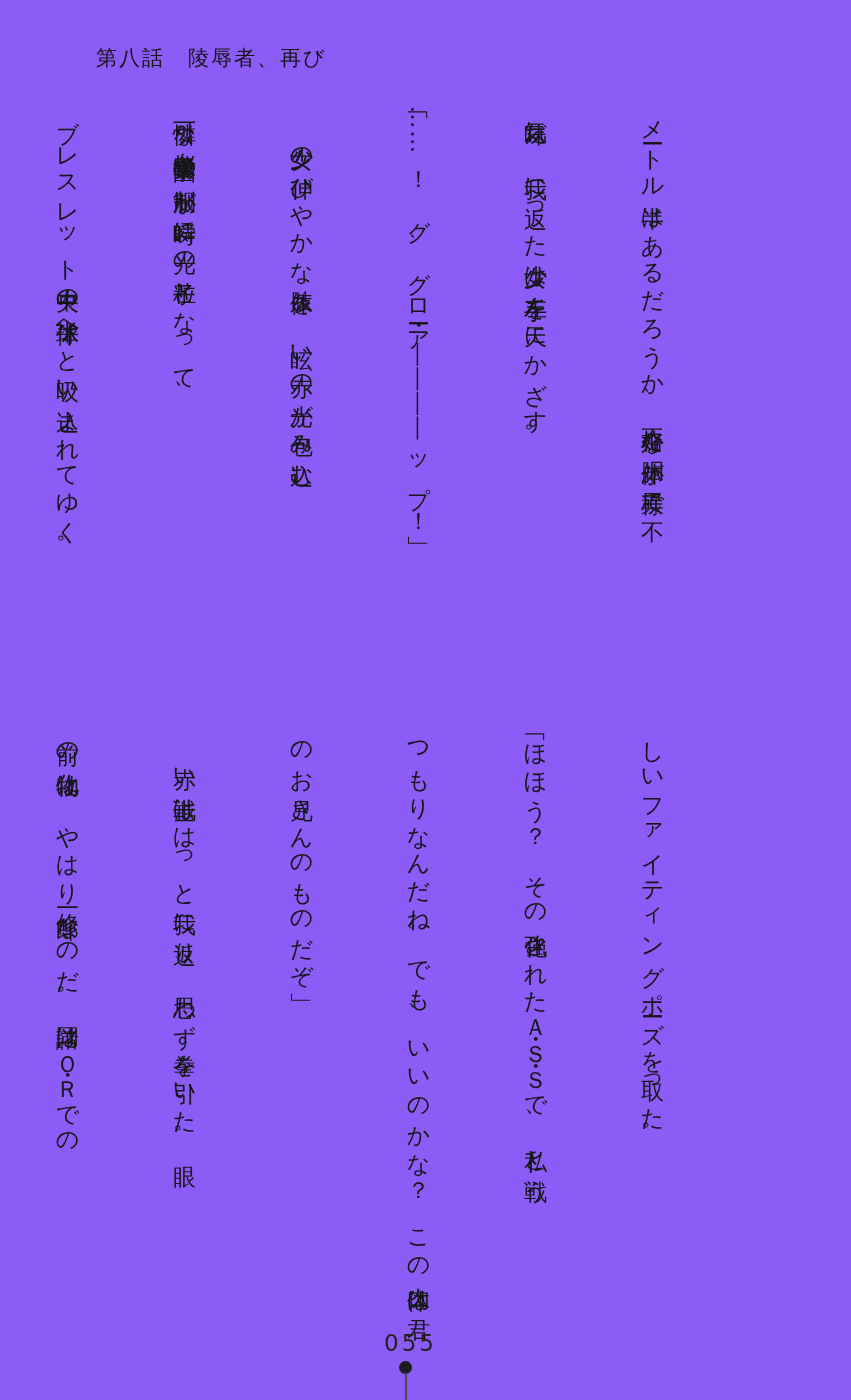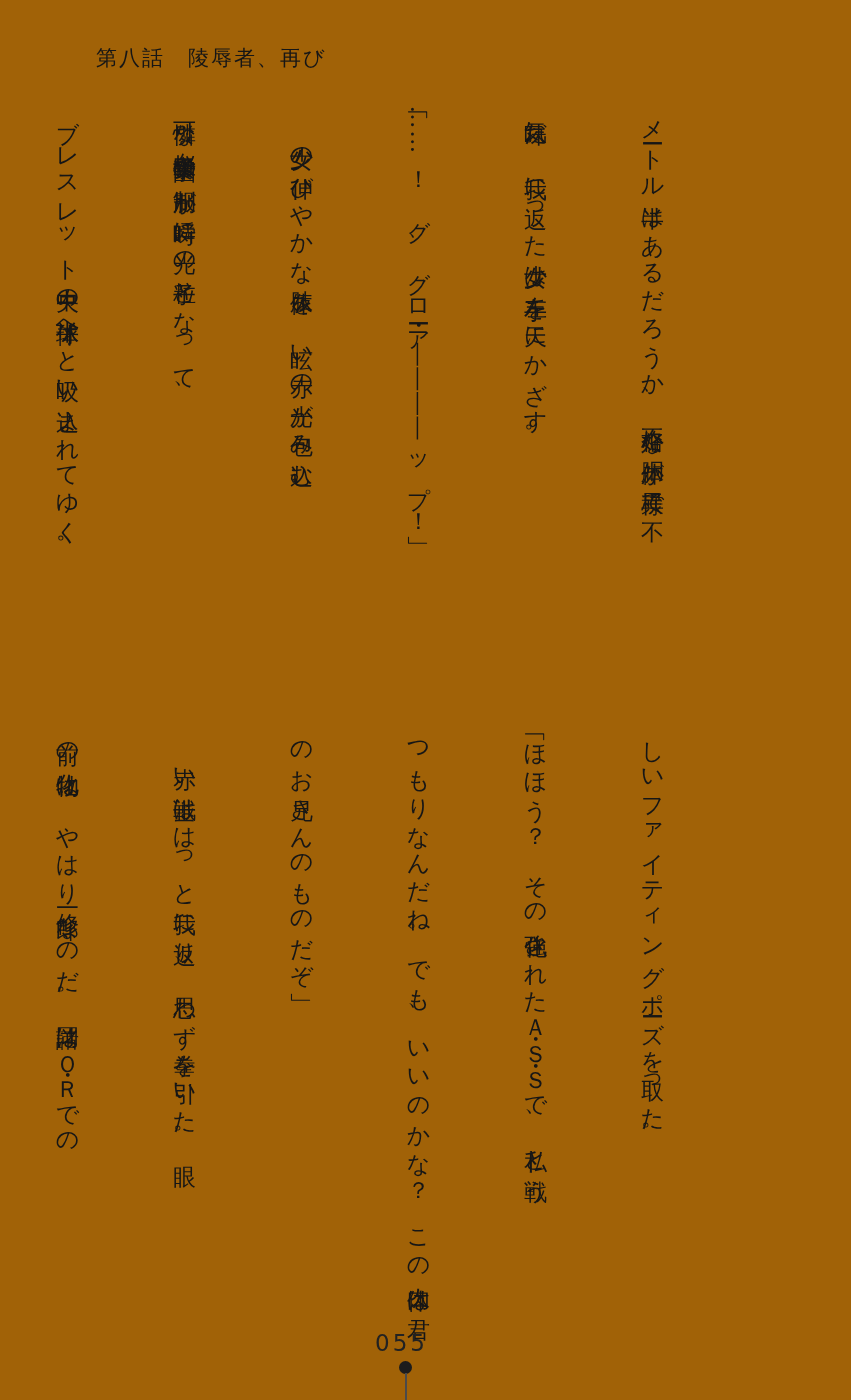--- a/index.html
+++ b/index.html
@@ -4,21 +4,21 @@
 <style>
   html, body {
     margin: 0;
     padding: 0;
     background: #ffffff;
   }
   .page {
     position: relative;
     width: 851px;
     height: 1400px;
-    background: #a16207;
+    background: #8b5cf6;
     overflow: hidden;
     font-family: "DejaVu Serif", "DejaVu Sans", "Liberation Serif", serif;
     color: #161616;
   }
   .chapter-header {
     position: absolute;
     left: 96px;
     top: 44px;
     font-size: 21px;
     letter-spacing: 2px;
@@ -36,21 +36,21 @@
     white-space: pre;
   }
   .vblock.upper { top: 104px;  height: 632px; }
   .vblock.lower { top: 726px;  height: 632px; }
   .line { margin: 0; padding: 0; }
   .page-number {
     position: absolute;
     left: 375px;
     top: 1330px;
     width: 62px;
-    text-align: left;
+    text-align: right;
     font-family: "DejaVu Sans", "Liberation Sans", sans-serif;
     font-size: 23px;
     letter-spacing: 3px;
     color: #222222;
   }
   .center-mark-dot {
     position: absolute;
     left: 399px;
     top: 1361px;
     width: 13px;

